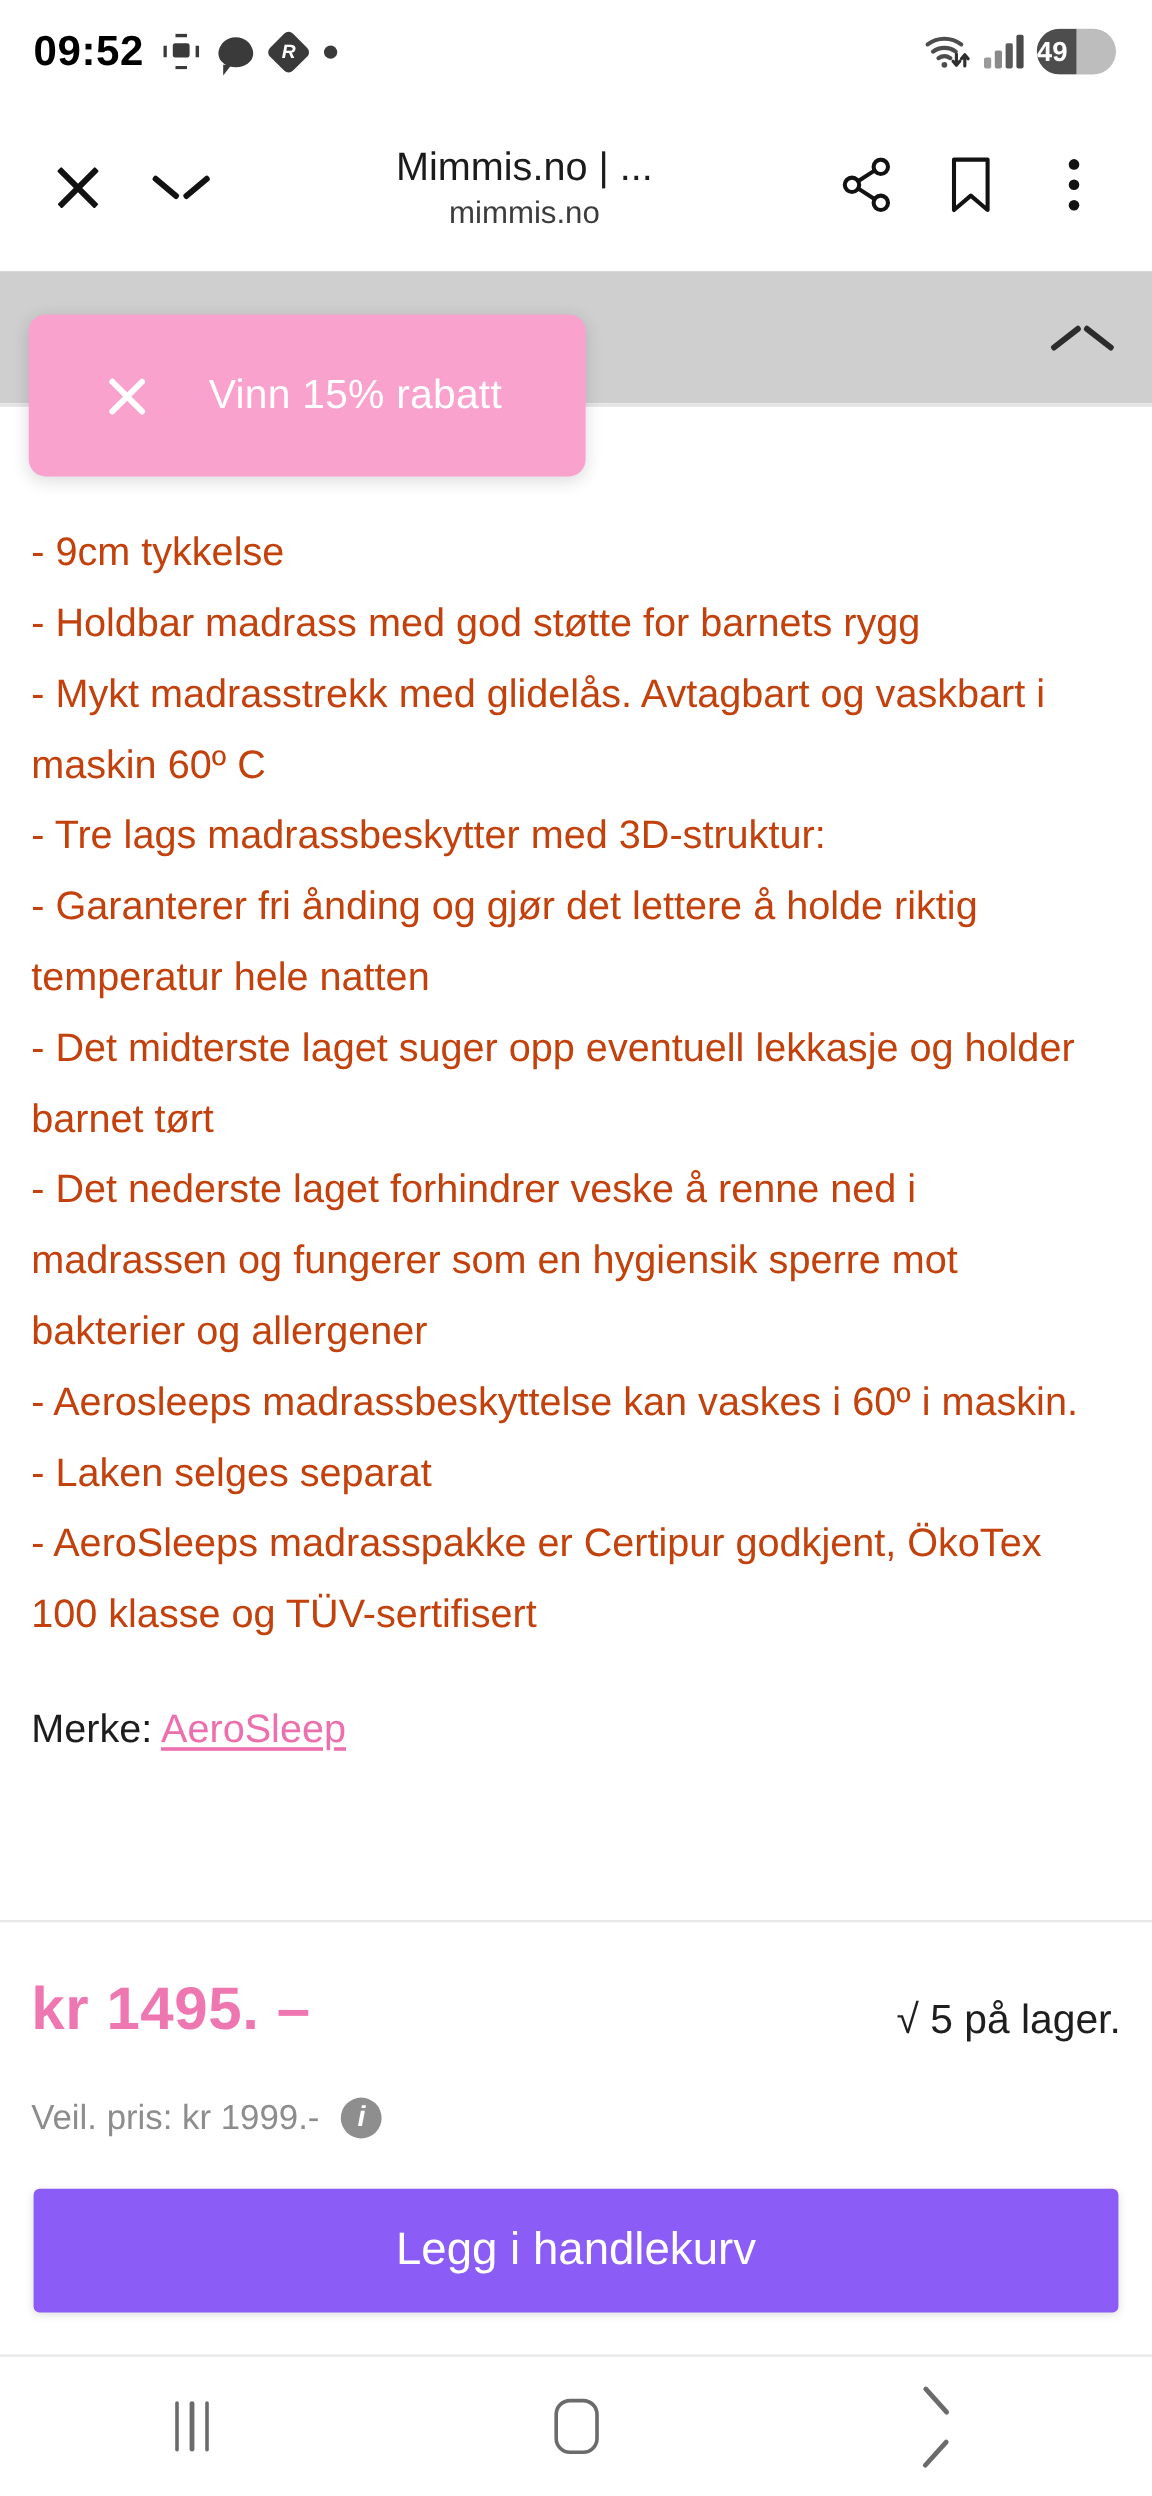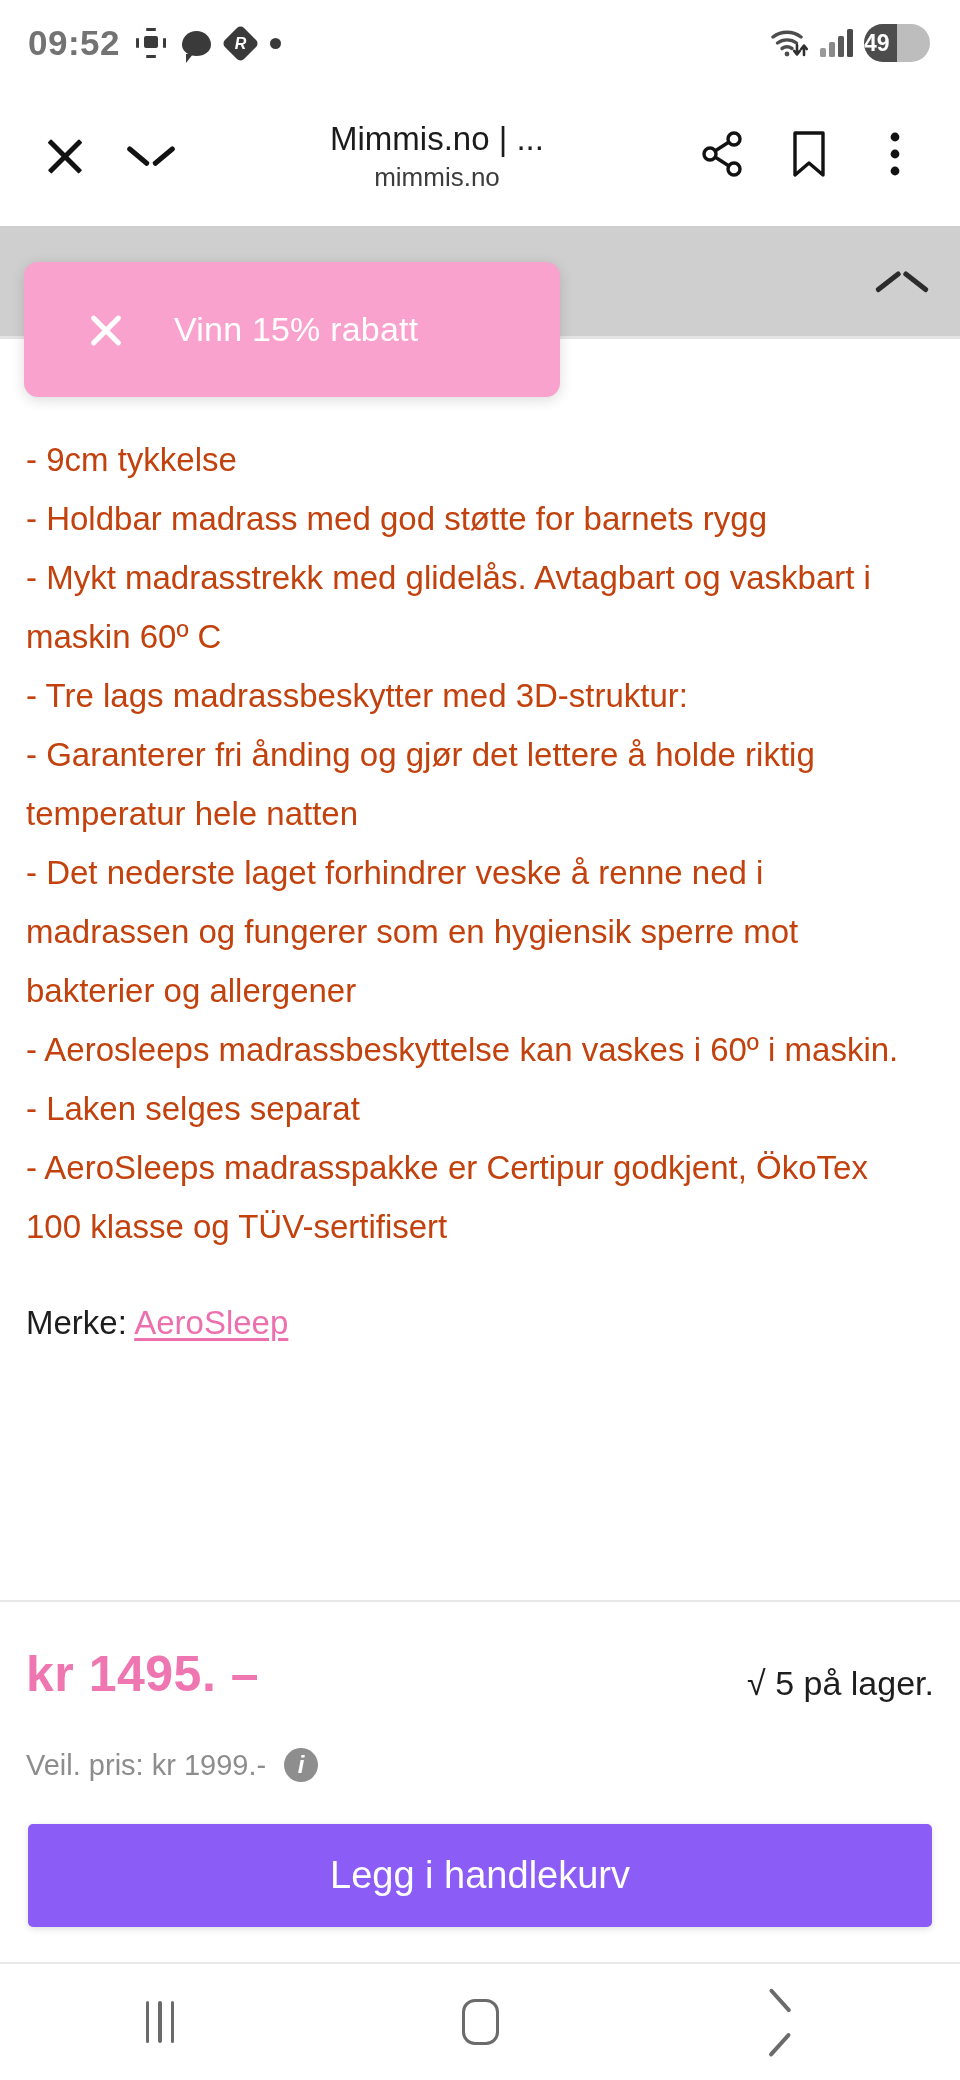--- a/index.html
+++ b/index.html
@@ -11,21 +11,21 @@
   }
   #screen { position: relative; width: 960px; height: 2080px; background: #fff; }
 
   
   .statusbar {
     position: absolute; top: 0; left: 0; width: 960px; height: 86px;
     display: flex; align-items: center; justify-content: space-between;
     padding: 0 30px 0 28px; background: #ffffff;
   }
   .sb-left { display: flex; align-items: center; gap: 16px; }
-  .sb-time { font-size: 35px; font-weight: 700; color: #737373; letter-spacing: .5px; }
+  .sb-time { font-size: 35px; font-weight: 700; color: #000000; letter-spacing: .5px; }
   .sb-right { display: flex; align-items: center; gap: 11px; }
   .icon-capture { width: 30px; height: 30px; position: relative; display:block; }
   .icon-capture::before, .icon-capture::after {
     content:""; position:absolute; width:30px; height:30px; box-sizing:border-box;
   }
   .icon-capture::before {
     border: 3.5px solid #3a3a3a; border-radius: 4px;
     clip-path: polygon(0 0,34% 0,34% 12%,12% 12%,12% 34%,0 34%,
                        0 66%,12% 66%,12% 88%,34% 88%,34% 100%,0 100%,
                        100% 100%,66% 100%,66% 88%,88% 88%,88% 66%,100% 66%,
@@ -106,21 +106,21 @@
   .chev-up::before, .chev-up::after {
     content:""; position:absolute; bottom: 2px; width: 30px; height: 5px;
     background:#2c2c2c; border-radius: 2px;
   }
   .chev-up::before { left: 0; transform-origin: left bottom; transform: rotate(-38deg); }
   .chev-up::after  { right: 0; transform-origin: right bottom; transform: rotate(38deg); }
   .section-divider { position:absolute; top:336px; left:0; width:960px; height:3px; background:#e4e4e4; }
 
   
   .promo {
-    position: absolute; top: 262px; left: 24px; width: 536px; height: 135px;
+    position: absolute; top: 262px; left: 24px; width: 464px; height: 135px;
     background: #f9a2ce; border-radius: 14px;
     display: flex; align-items: center; gap: 48px; padding-left: 62px;
     box-shadow: 0 3px 14px rgba(0,0,0,0.14);
     z-index: 20;
   }
   .promo-x { position: relative; width: 40px; height: 40px; flex: none; display:block; }
   .promo-x::before, .promo-x::after {
     content:""; position:absolute; left:0; top:18px; width:40px; height:5px;
     background:#ffffff; border-radius:3px;
   }
@@ -272,20 +272,21 @@
     <span class="promo-x"></span>
     <span class="promo-text">Vinn 15% rabatt</span>
   </div>
 
   <div class="desc">
     <p>- 9cm tykkelse</p>
     <p>- Holdbar madrass med god støtte for barnets rygg</p>
     <p>- Mykt madrasstrekk med glidelås. Avtagbart og vaskbart i maskin 60º C</p>
     <p>- Tre lags madrassbeskytter med 3D-struktur:</p>
     <p>- Garanterer fri ånding og gjør det lettere å holde riktig temperatur hele natten</p>
+    <p>- Det midterste laget suger opp eventuell lekkasje og holder barnet tørt</p>
     <p>- Det nederste laget forhindrer veske å renne ned i madrassen og fungerer som en hygiensik sperre mot bakterier og allergener</p>
     <p>- Aerosleeps madrassbeskyttelse kan vaskes i 60º i maskin.</p>
     <p>- Laken selges separat</p>
     <p>- AeroSleeps madrasspakke er Certipur godkjent, ÖkoTex 100 klasse og TÜV-sertifisert</p>
     <div class="merke">
       <span>Merke:</span>
       <a href="#">AeroSleep</a>
     </div>
   </div>
 

